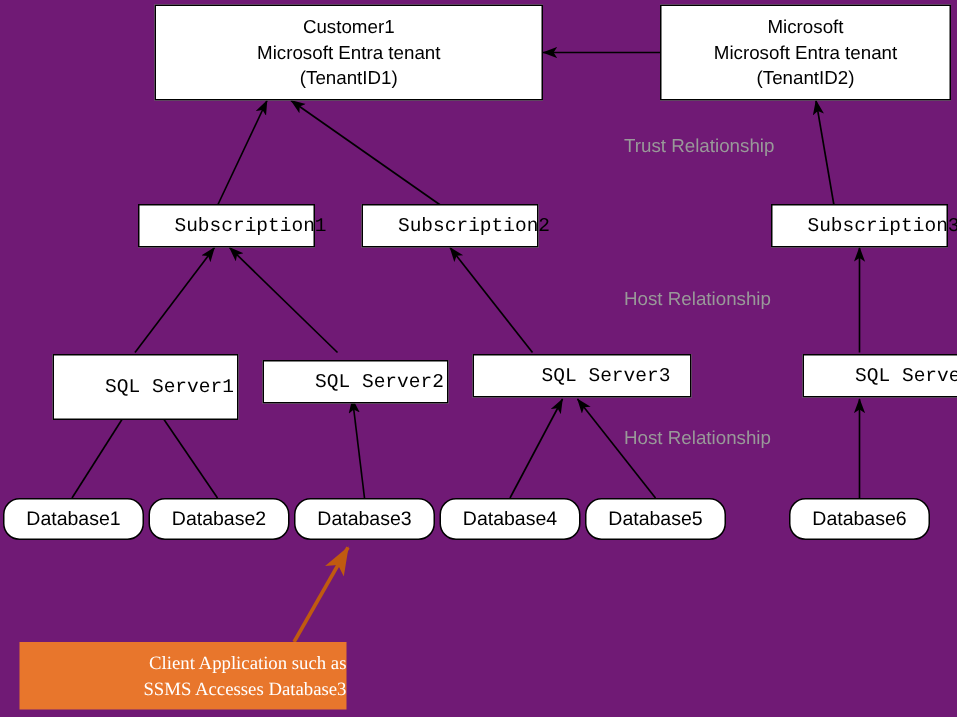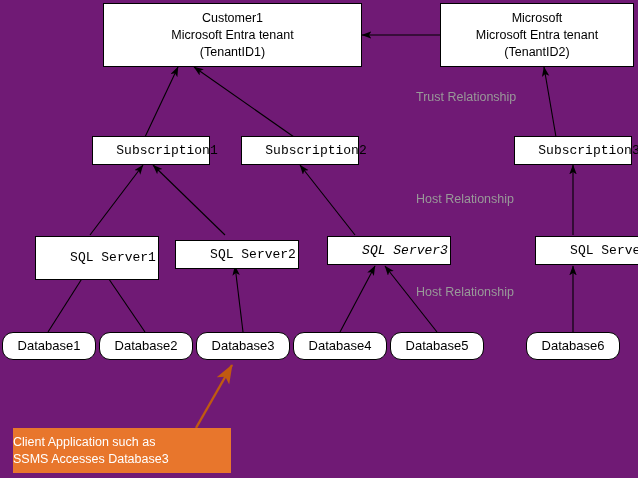--- a/index.html
+++ b/index.html
@@ -60,25 +60,25 @@
     font-family: "Liberation Sans", sans-serif;
     font-size: 12.5px;
     white-space: nowrap;
     z-index: 2;
   }
   .callout {
     position: absolute;
     box-sizing: border-box;
     display: flex;
     flex-direction: column;
-    align-items: flex-start;
+    align-items: flex-end;
     justify-content: center;
     text-align: center;
     color: #ffffff;
-    font-family: Liberation Sans, sans-serif;
+    font-family: Liberation Serif, serif;
     font-size: 12.5px;
     line-height: 17px;
     z-index: 3;
   }
   .callout .line { display: block; white-space: nowrap; }
 </style>
 </head>
 <body>
 
 <div id="canvas">
@@ -139,21 +139,21 @@
   <div class="node mono-node" style="left:514px; top:136px; width:118px; height:29px;">
     <span class="line">Subscription3</span>
   </div>
 
   <div class="node mono-node" style="left:35px; top:236px; width:124px; height:44px;">
     <span class="line">SQL Server1</span>
   </div>
   <div class="node mono-node" style="left:175px; top:240px; width:124px; height:29px;">
     <span class="line">SQL Server2</span>
   </div>
-  <div class="node mono-node" style="left:327px; top:236px; width:124px; height:29px;font-style:italic;">
+  <div class="node mono-node" style="left:315px; top:236px; width:146px; height:29px;">
     <span class="line">SQL Server3</span>
   </div>
   <div class="node mono-node" style="left:535px; top:236px; width:124px; height:29px;">
     <span class="line">SQL Server4</span>
   </div>
 
   <div class="node db-node" style="left:2px; top:332px; width:94px; height:28px;">
     <span class="line">Database1</span>
   </div>
   <div class="node db-node" style="left:99px; top:332px; width:94px; height:28px;">

